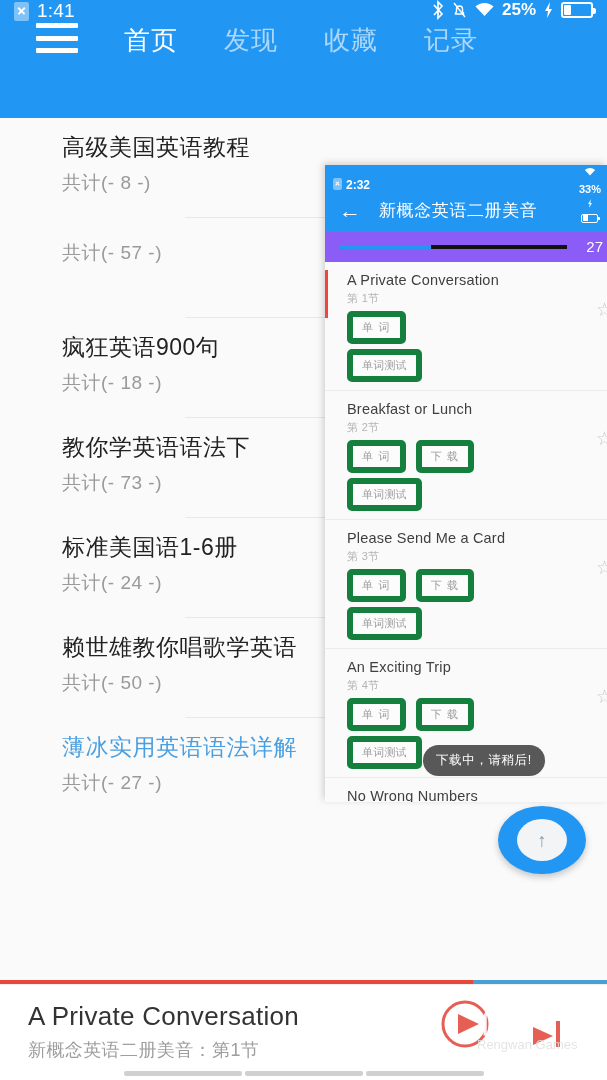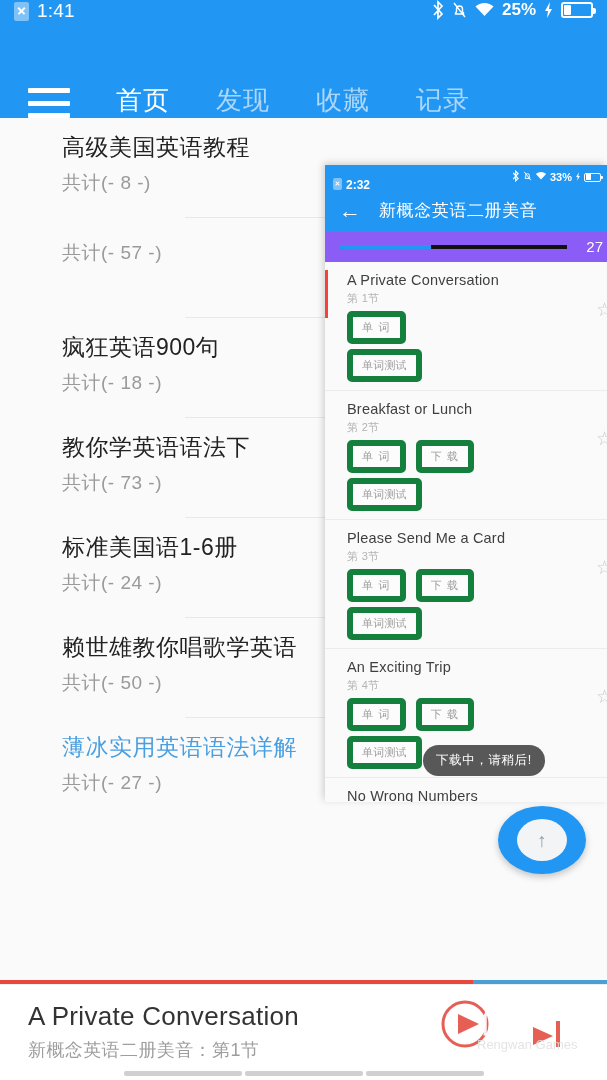--- a/index.html
+++ b/index.html
@@ -67,24 +67,24 @@
     background: #ffffff;
     border-radius: 0 2px 2px 0;
   }
   .batt .fill {
     position: absolute; left: 1px; top: 1px; bottom: 1px;
     background: #ffffff;
     border-radius: 1px;
   }
 
   .base-tabs {
-    position: absolute; top: 40px; left: 0;
+    position: absolute; top: 23px; left: 0;
     width: 100%; height: 78px;
-    display: flex; align-items: flex-end;
-    padding-left: 28px;
+    display: flex; align-items: flex-start;
+    padding-left: 36px;
   }
   .hamburger {
     width: 42px; height: 30px;
     display: flex; flex-direction: column; justify-content: space-between;
     cursor: pointer;
   }
   .hamburger span {
     display: block; height: 5px; width: 100%;
     background: #ffffff; border-radius: 1px;
   }
@@ -147,21 +147,21 @@
     display: flex; align-items: center;
     padding: 0 6px 0 8px;
     font-size: 12px;
     font-weight: 600;
   }
   .fw-status .sb-sim { width: 9px; height: 12px; }
   .fw-status .sb-sim::before, .fw-status .sb-sim::after {
     left: 2px; top: 5.2px; width: 5px; height: 1.2px;
   }
   .fw-sb-left { display: flex; gap: 4px; margin-top: 16px; }
-  .fw-sb-right { margin-left: auto; display: flex; align-items: center; gap: 3px; font-size: 11px; }
+  .fw-sb-right { margin-left: auto; display: flex; align-items: center; gap: 3px; font-size: 11px; flex-direction: column; }
   .fw-batt {
     width: 17px; height: 9px; border: 1.3px solid #fff; border-radius: 2px;
     position: relative; display: inline-block;
   }
   .fw-batt::after {
     content: ""; position: absolute; right: -3px; top: 2px;
     width: 2px; height: 3px; background: #fff; border-radius: 0 1px 1px 0;
   }
   .fw-batt .fill { position: absolute; left: .7px; top: .7px; bottom: .7px; background: #fff; }
 

